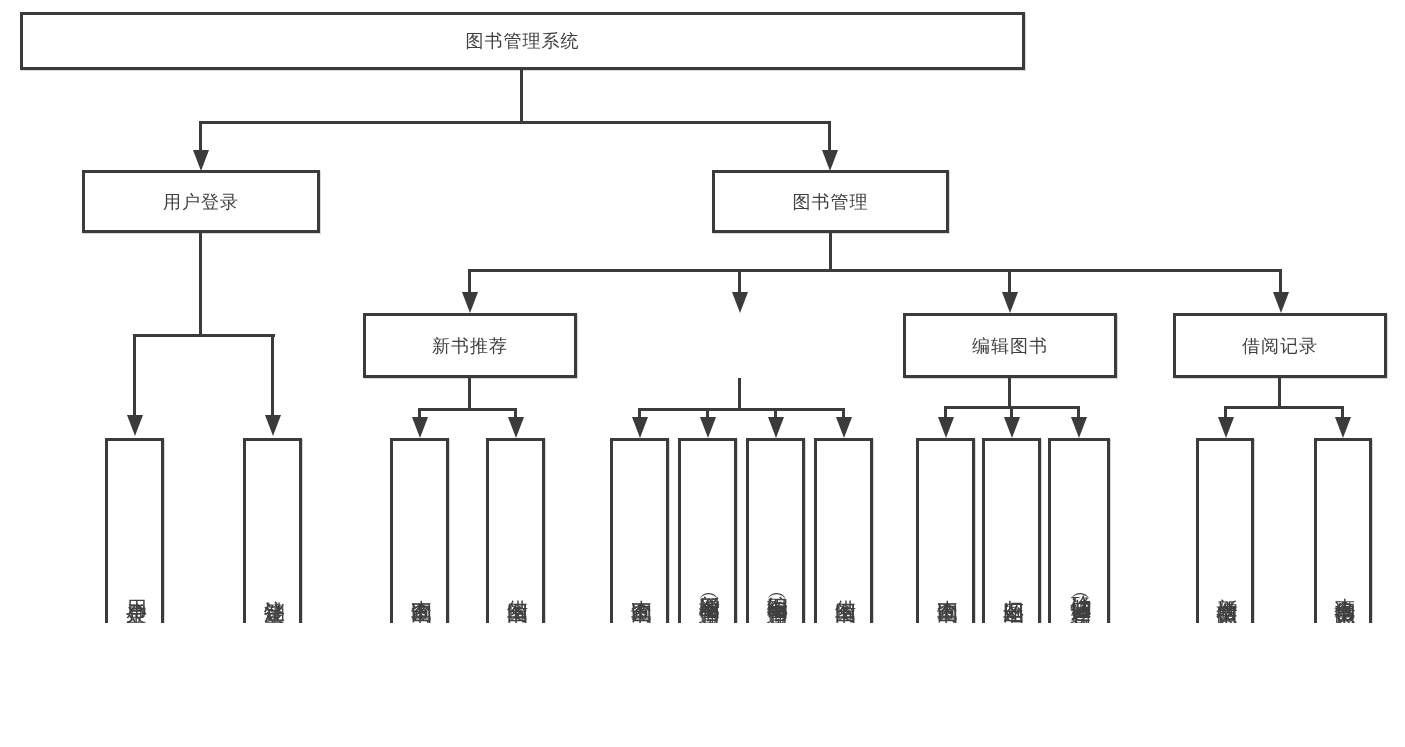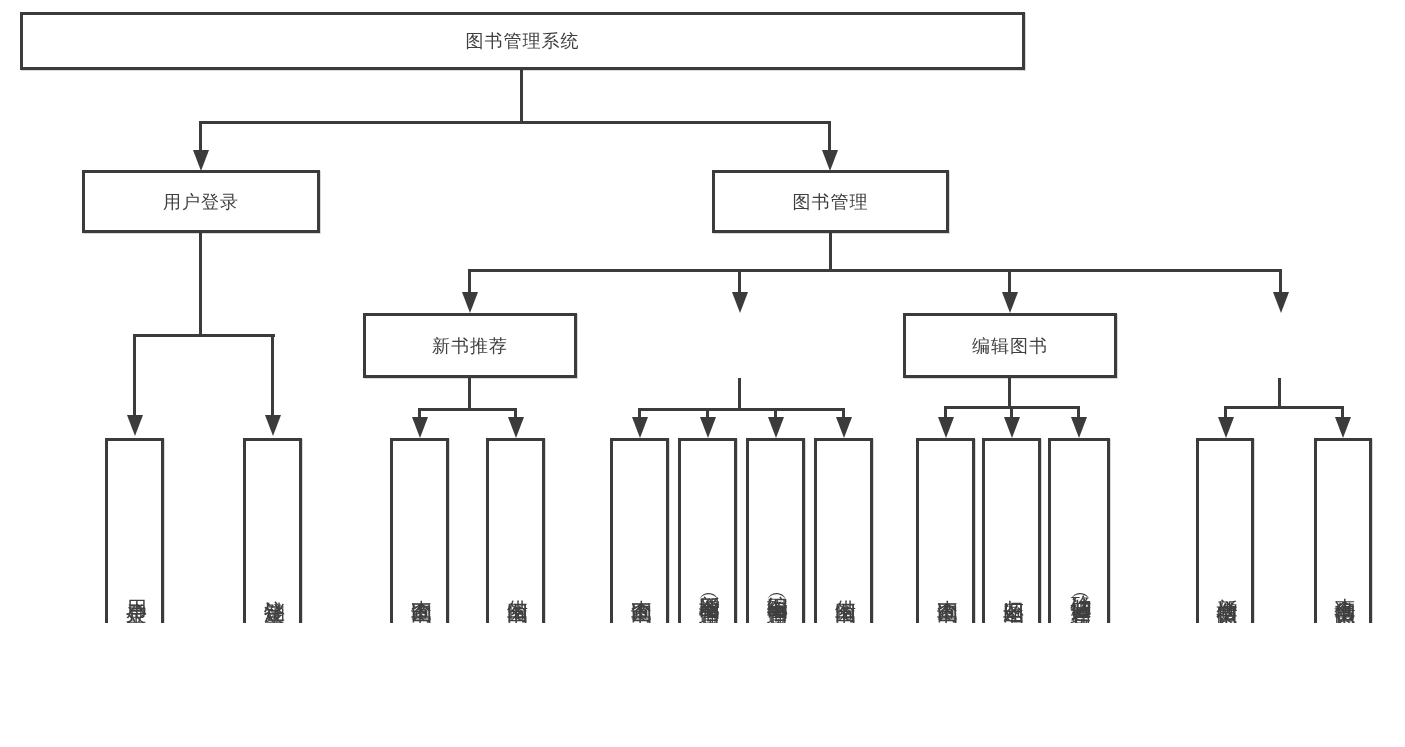--- a/index.html
+++ b/index.html
@@ -92,20 +92,23 @@
   <div class="arw" style="left:1002px;top:292px;"></div>
   <div class="vl" style="left:1279px;top:269px;height:24px;"></div>
   <div class="arw" style="left:1273px;top:292px;"></div>
 
   <div class="node" style="left:363px;top:313px;width:214px;height:65px;">
     <span>新书推荐</span>
   </div>
   <div class="node" style="left:903px;top:313px;width:214px;height:65px;">
     <span>编辑图书</span>
   </div>
+  <div class="node" style="left:1173px;top:313px;width:214px;height:65px;">
+    <span>借阅记录</span>
+  </div>
 
   <div class="vl" style="left:468px;top:378px;height:33px;"></div>
   <div class="hl" style="left:418px;top:408px;width:99px;"></div>
   <div class="vl" style="left:418px;top:408px;height:10px;"></div>
   <div class="arw" style="left:412px;top:417px;"></div>
   <div class="vl" style="left:514px;top:408px;height:10px;"></div>
   <div class="arw" style="left:508px;top:417px;"></div>
 
   <div class="vl" style="left:738px;top:378px;height:33px;"></div>
   <div class="hl" style="left:638px;top:408px;width:206px;"></div>

